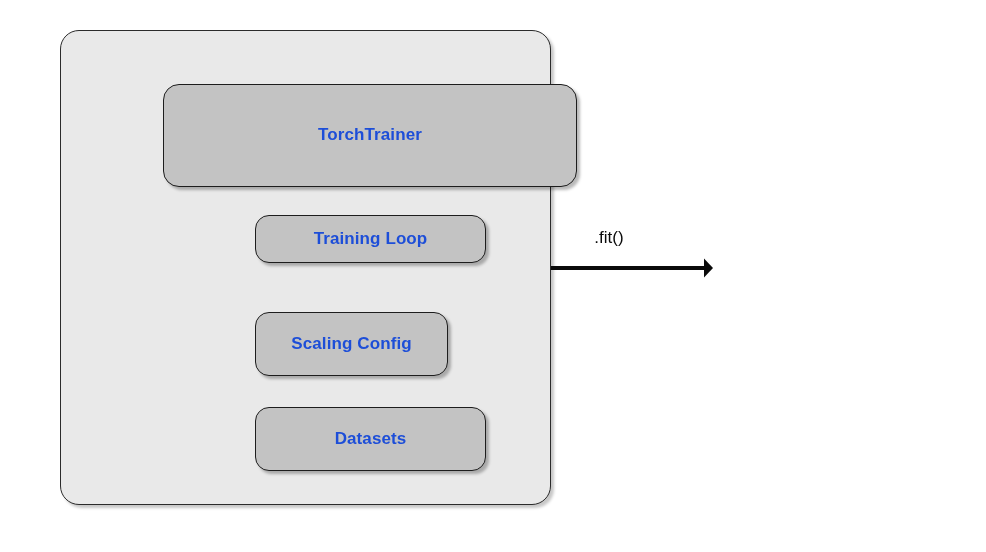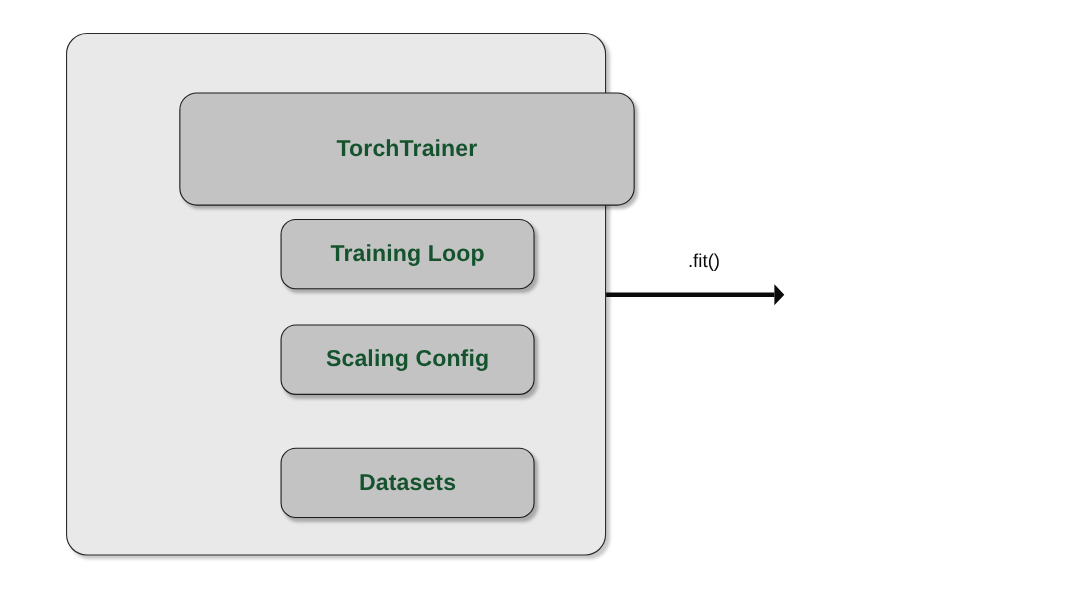--- a/index.html
+++ b/index.html
@@ -40,47 +40,47 @@
     background: #c3c3c3;
     border: 1.6px solid #1d1d1d;
     border-radius: 14px;
     box-sizing: border-box;
     box-shadow: 3px 3px 3px rgba(0,0,0,0.28);
     display: flex;
     align-items: center;
     justify-content: center;
   }
   .node .node-label {
-    font-size: 21px;
+    font-size: 17px;
     font-weight: bold;
-    color: #14532d;
+    color: #1d4ed8;
     letter-spacing: 0.1px;
     text-align: center;
     line-height: 1.1;
   }
 
   #node-torchtrainer {
     left: 102px;
     top: 53px;
     width: 414px;
     height: 103px;
     border-radius: 16px;
   }
 
   #node-training-loop {
     left: 194px;
-    top: 168px;
+    top: 184px;
     width: 231px;
-    height: 64px;
+    height: 48px;
   }
 
   #node-scaling-config {
     left: 194px;
-    top: 264px;
-    width: 231px;
+    top: 281px;
+    width: 193px;
     height: 64px;
     align-items: center;
   }
 
   #node-datasets {
     left: 194px;
     top: 376px;
     width: 231px;
     height: 64px;
     justify-content: center;
@@ -102,21 +102,21 @@
     width: 190px;
     height: 80px;
   }
   .edge svg {
     display: block;
     overflow: visible;
   }
 
   .edge-label {
     position: absolute;
-    left: 600px;
+    left: 569px;
     top: 228px;
     width: 80px;
     text-align: center;
     font-size: 17px;
     font-weight: normal;
     color: #0a0a0a;
     white-space: nowrap;
   }
 </style>
 </head>

